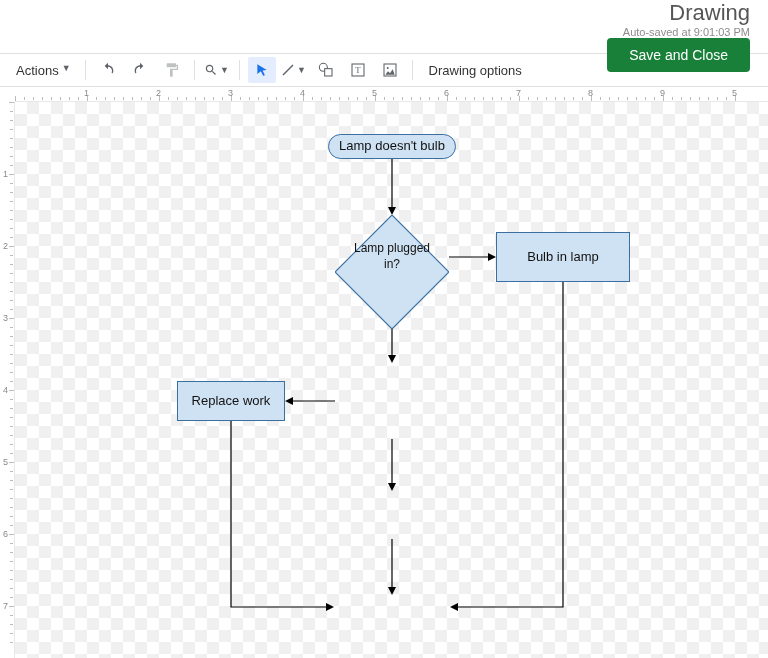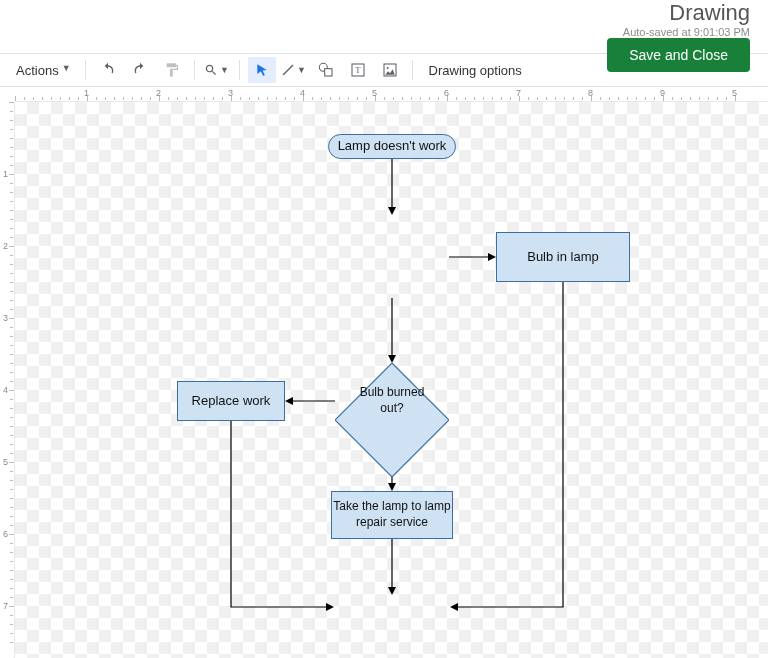--- a/index.html
+++ b/index.html
@@ -300,37 +300,34 @@
       <polygon class="head" points="377,493 373,485 381,485"></polygon>
 
     <polyline points="548,180 548,505 441,505"></polyline>
       <polygon class="head" points="435,505 443,501 443,509"></polygon>
 
     <polyline points="216,319 216,505 313,505"></polyline>
       <polygon class="head" points="319,505 311,501 311,509"></polygon>
   </svg>
 
   <div class="node terminator" style="left:313px;top:32px;width:128px;height:25px;">
-    <span>Lamp doesn't work</span>
-  </div>
-
+    <span>Lamp doesn't bulb</span>
+  </div>
+
+  <div class="node diamond" style="left:320px;top:113px;width:114px;height:84px;">
+    <svg viewBox="0 0 100 100" preserveAspectRatio="none">
+        <polygon points="50,0 100,50 50,100 0,50" fill="#cfe2f3" stroke="#3b6fa0" stroke-width="1"></polygon>
+      </svg>
+    <span class="dlabel">Lamp plugged in?</span>
+  </div>
 
   <div class="node process" style="left:481px;top:130px;width:134px;height:50px;">
     <span>Bulb in lamp</span>
   </div>
 
-  <div class="node diamond" style="left:320px;top:261px;width:114px;height:76px;">
-    <svg viewBox="0 0 100 100" preserveAspectRatio="none">
-        <polygon points="50,0 100,50 50,100 0,50" fill="#cfe2f3" stroke="#3b6fa0" stroke-width="1"></polygon>
-      </svg>
-    <span class="dlabel">Bulb burned out?</span>
-  </div>
 
   <div class="node process" style="left:162px;top:279px;width:108px;height:40px;">
     <span>Replace work</span>
   </div>
 
-  <div class="node process" style="left:316px;top:389px;width:122px;height:48px;font-size:12px;">
-    <span>Take the lamp to lamp repair service</span>
-  </div>
 
 
 </div>
 
 </body></html>

